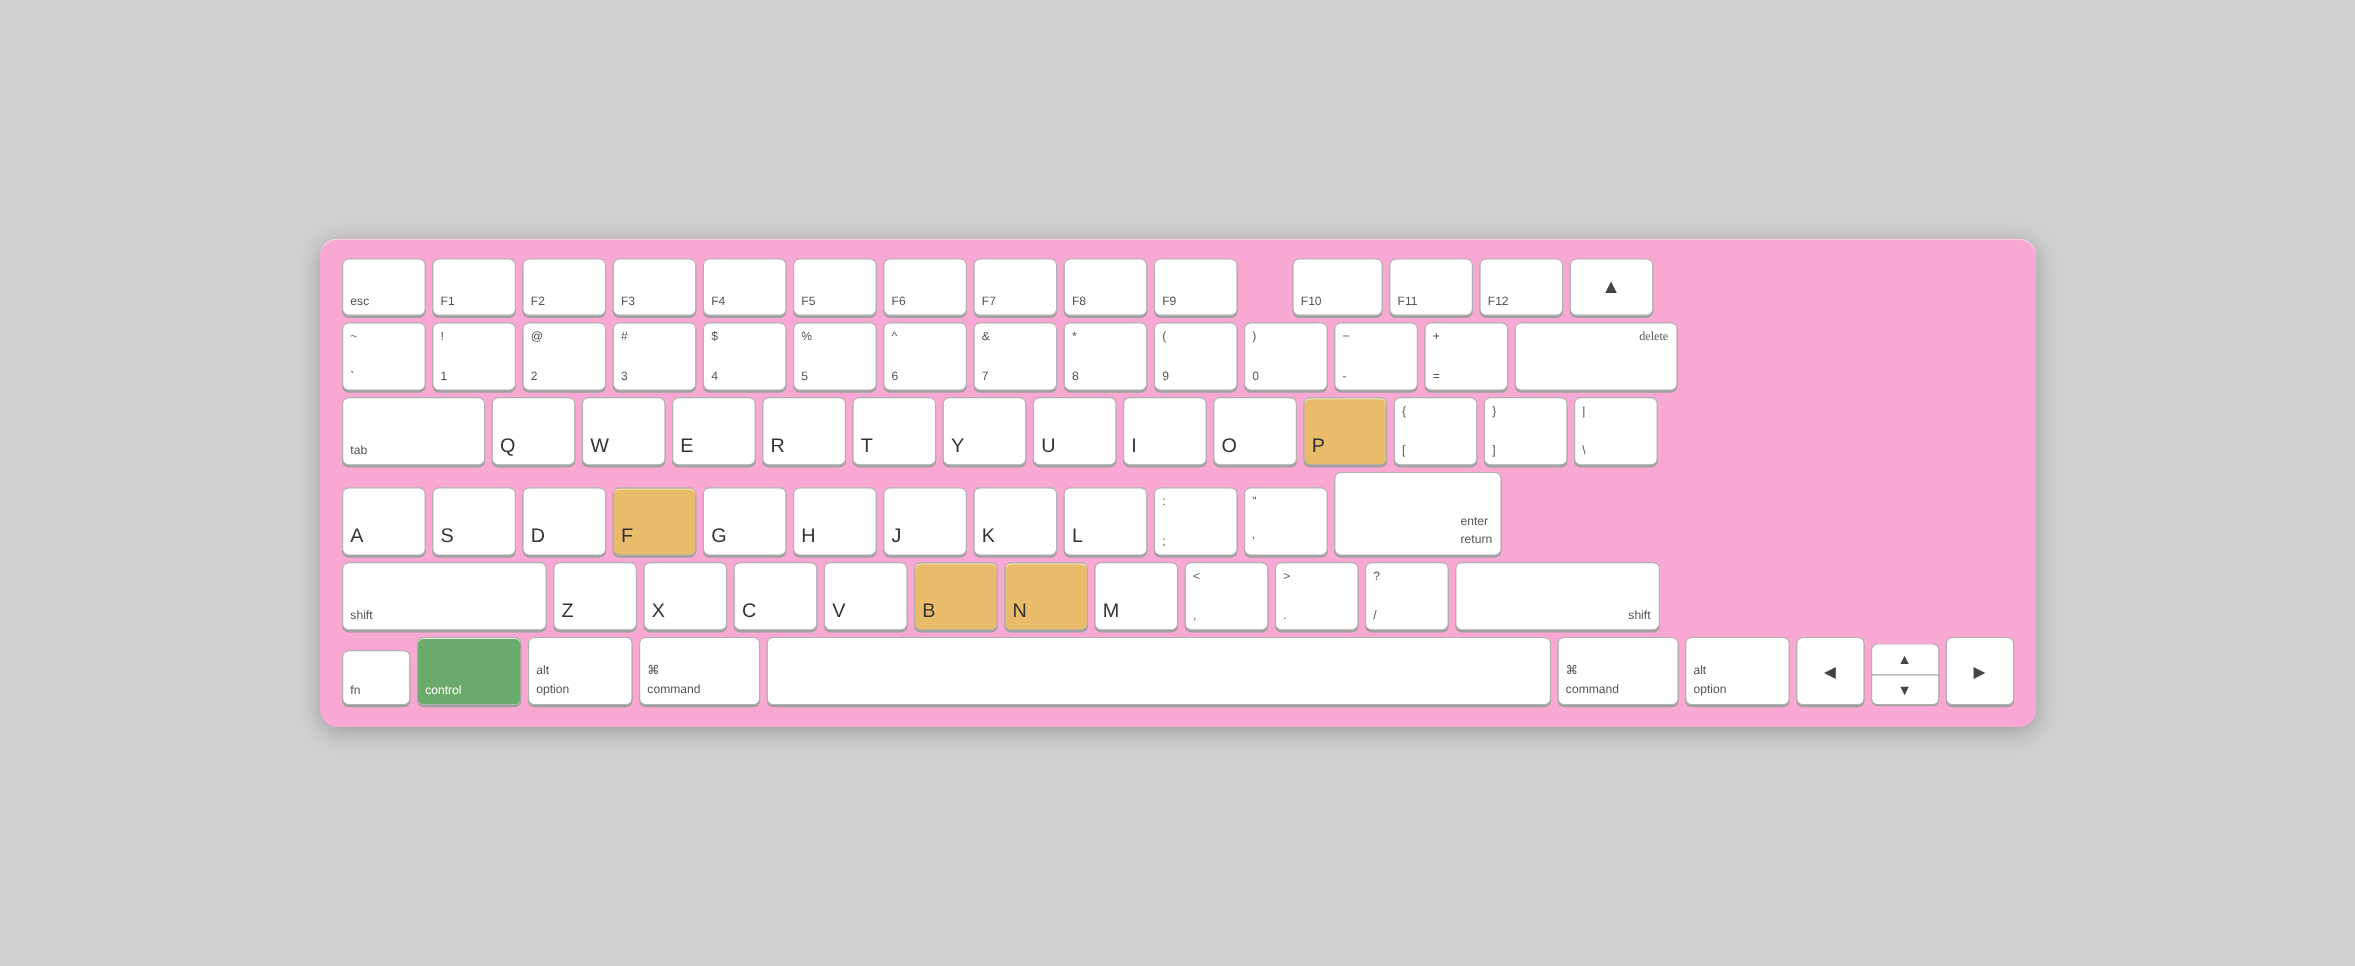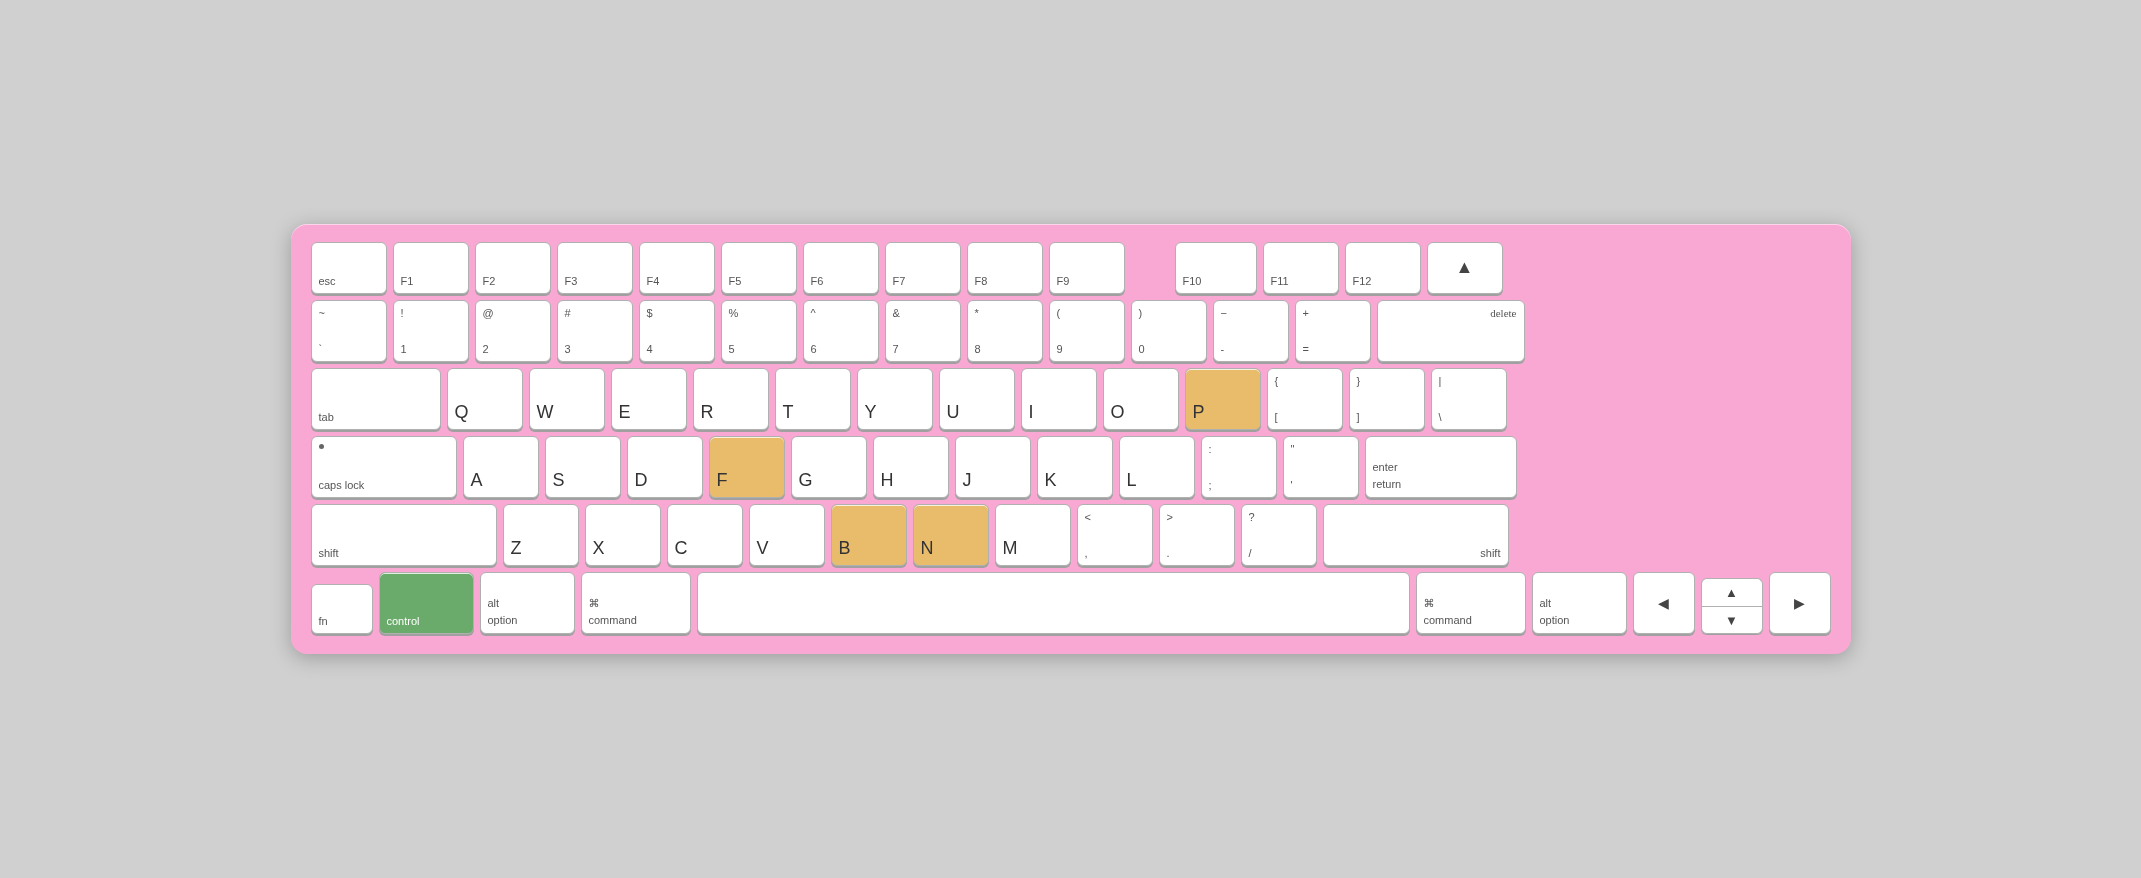--- a/index.html
+++ b/index.html
@@ -60,23 +60,23 @@
       font-size: 11px;
       color: #555;
     }
     
     .w1 { width: 76px; height: 62px; }
     .w1-2 { width: 82px; height: 62px; margin-left: 44px; }
     .w2-delete { width: 148px; height: 62px; justify-content: flex-start; align-items: flex-end; font-family: Liberation Serif, serif; }
     .w-tab { width: 130px; height: 62px; }
     .w-caps { width: 146px; height: 62px; }
     .w-enter {
-      width: 152px; height: 62px;
+      width: 152px; height: 76px;
       justify-content: flex-end;
-      align-items: flex-start;
+      align-items: flex-end;
       padding: 5px 7px;
     }
     .w-shift-l { width: 186px; height: 62px; }
     .w-shift-r { width: 186px; height: 62px; justify-content: flex-end; align-items: flex-end; }
     .w-fn { width: 62px; height: 50px; }
     .w-ctrl { width: 95px; height: 62px; }
     .w-alt { width: 95px; height: 62px; }
     .w-cmd { width: 110px; height: 62px; }
     .w-space { flex: 1; height: 62px; min-width: 360px; }
     .w-cmd-r { width: 110px; height: 62px; }
@@ -270,24 +270,20 @@
       <span class="top-label">}</span>
       <span class="sub-label">]</span>
     </div>
     <div class="key w1">
       <span class="top-label">|</span>
       <span class="sub-label">\</span>
     </div>
   </div>
 
   <div class="key-row">
-    <div class="key w-caps">
-      <div class="caps-dot"></div>
-      <span class="sub-label">caps lock</span>
-    </div>
     <div class="key w1">
       <span class="main-label">A</span>
     </div>
     <div class="key w1">
       <span class="main-label">S</span>
     </div>
     <div class="key w1">
       <span class="main-label">D</span>
     </div>
     <div class="key w1 key-highlight-yellow">

